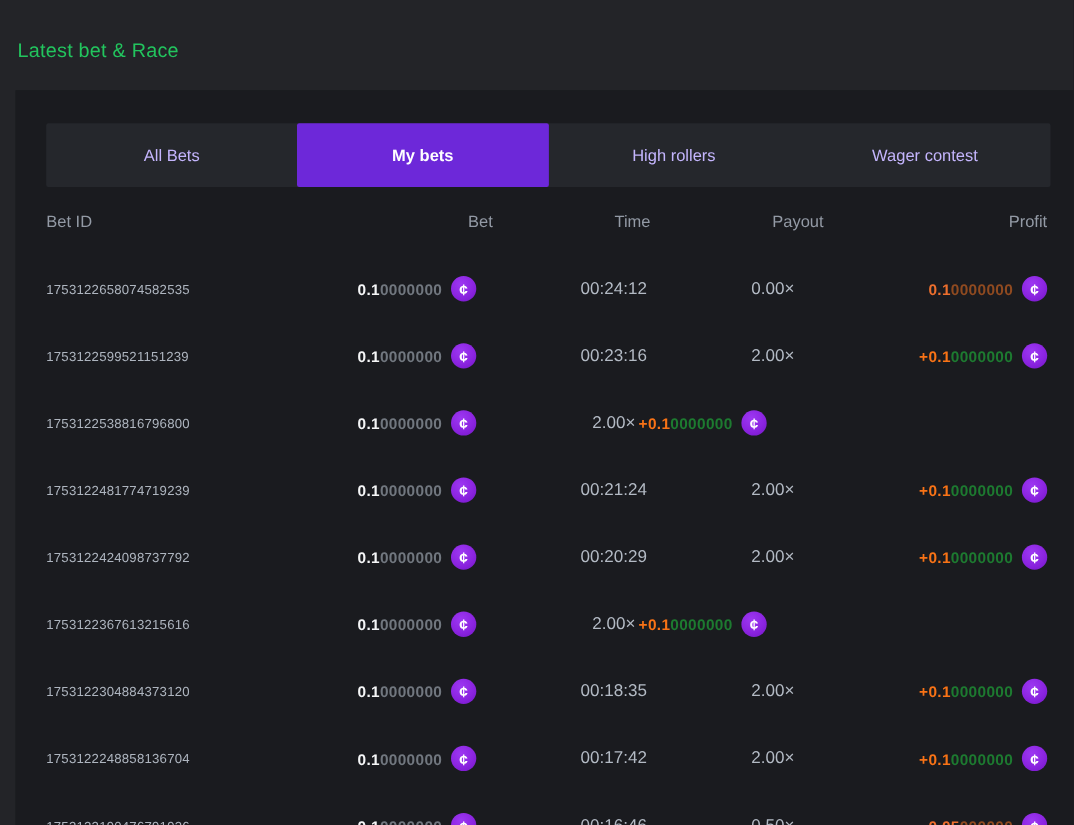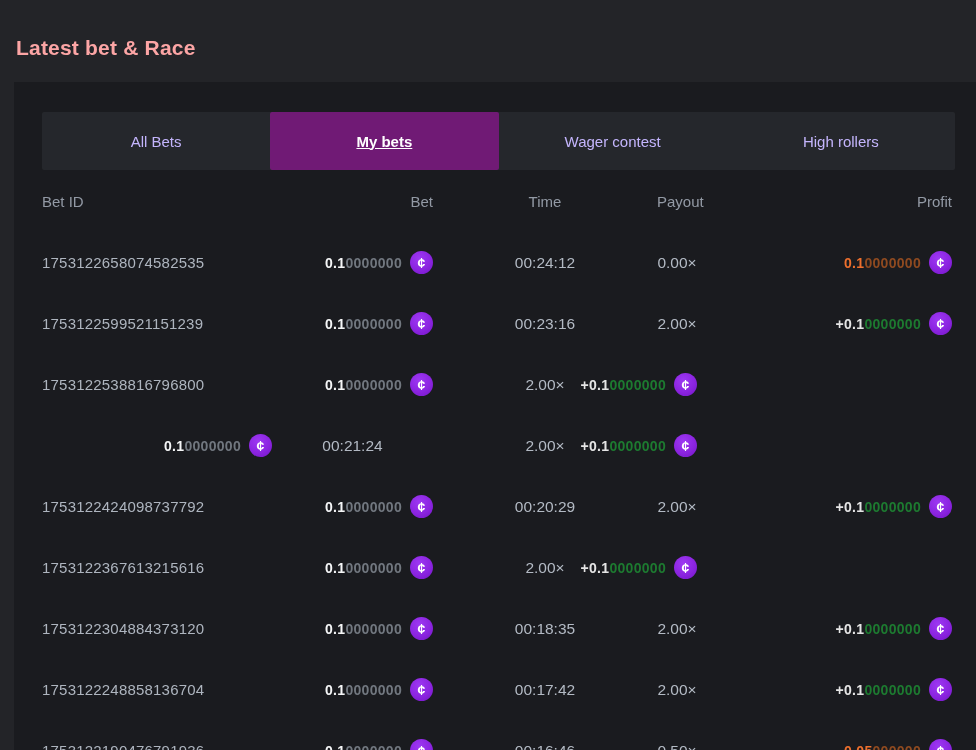--- a/index.html
+++ b/index.html
@@ -6,23 +6,23 @@
   html, body { width: 976px; height: 750px; overflow: hidden; }
   body {
     background: #232428;
     font-family: "Liberation Sans", "DejaVu Sans", sans-serif;
     color: #b3bac4;
   }
   .page-header {
     padding: 36px 16px 20px 16px;
   }
   .page-title {
-    color: #fca5a5;
-    font-size: 21px;
-    font-weight: 700;
+    color: #22c55e;
+    font-size: 18px;
+    font-weight: 400;
     letter-spacing: 0.2px;
   }
   .panel {
     position: absolute;
     left: 14px;
     top: 82px;
     width: 962px;
     height: 900px;
     background: #1a1b1f;
   }
@@ -41,63 +41,63 @@
     justify-content: center;
     font-size: 15px;
     font-weight: 500;
     color: #c4b5fd;
     cursor: pointer;
     border: none;
     background: transparent;
     font-family: inherit;
   }
   .tab.active {
-    background: #701a75;
+    background: #6d28d9;
     color: #ffffff;
     font-weight: 700;
     border-radius: 2px;
-    text-decoration: underline;
   }
   
   .grid {
     display: grid;
     grid-template-columns: 230px 161px 224px 40px 1fr;
     align-items: center;
     margin: 0 24px 0 28px;
   }
-  .thead { height: 62px; }
+  .thead { height: 62px; gap: 15px; }
   .thead .cell {
     font-size: 15px;
     color: #939aa5;
     white-space: nowrap;
   }
   .row { height: 61px; }
   .cell { white-space: nowrap; }
   .c-id    { text-align: left; }
   .c-bet   { display: flex; justify-content: flex-end; align-items: center; text-align: right; }
   .c-time  { text-align: center; }
   .c-payout{ text-align: center; }
   .c-profit{ display: flex; justify-content: flex-end; align-items: center; }
   .row .c-id {
-    font-size: 15px;
+    font-size: 12px;
     color: #aeb5bf;
     letter-spacing: 0.2px;
   }
   .row .c-time, .row .c-payout {
     font-size: 15.5px;
     color: #b3bac4;
+    padding-left: 26px;
   }
   .amount {
     font-size: 14px;
     font-weight: 700;
     letter-spacing: 0.3px;
   }
   .c-bet .amount b { color: #f5f6f7; font-weight: 700; }
   .c-bet .amount .zeros { color: #71777f; }
-  .row.win  .c-profit .amount b { color: #e5e5e5; }
+  .row.win  .c-profit .amount b { color: #f97316; }
   .row.win  .c-profit .amount .zeros { color: #1d7a30; }
   .row.loss .c-profit .amount b { color: #ed6f2d; }
   .row.loss .c-profit .amount .zeros { color: #8f4a20; }
   .coin {
     display: inline-flex;
     align-items: center;
     justify-content: center;
     width: 23px;
     height: 23px;
     margin-left: 8px;
@@ -114,22 +114,22 @@
 
 <header class="page-header">
   <h1 class="page-title">Latest bet &amp; Race</h1>
 </header>
 
 <section class="panel">
 
   <nav class="tabs">
     <button class="tab">All Bets</button>
     <button class="tab active">My bets</button>
+    <button class="tab">High rollers</button>
     <button class="tab">Wager contest</button>
-    <button class="tab">High rollers</button>
   </nav>
 
   <div class="grid thead">
     <div class="cell c-id">Bet ID</div>
     <div class="cell c-bet">Bet</div>
     <div class="cell c-time">Time</div>
     <div class="cell c-payout">Payout</div>
     <div class="cell c-profit">Profit</div>
   </div>
 
@@ -169,20 +169,21 @@
       <span class="coin">¢</span>
     </div>
     <div class="cell c-payout">2.00×</div>
     <div class="cell c-profit">
       <span class="amount"><b>+0.1</b><span class="zeros">0000000</span></span>
       <span class="coin">¢</span>
     </div>
   </div>
 
   <div class="grid row win">
+    <div class="cell c-id">1753122481774719239</div>
     <div class="cell c-bet">
       <span class="amount"><b>0.1</b><span class="zeros">0000000</span></span>
       <span class="coin">¢</span>
     </div>
     <div class="cell c-time">00:21:24</div>
     <div class="cell c-payout">2.00×</div>
     <div class="cell c-profit">
       <span class="amount"><b>+0.1</b><span class="zeros">0000000</span></span>
       <span class="coin">¢</span>
     </div>

